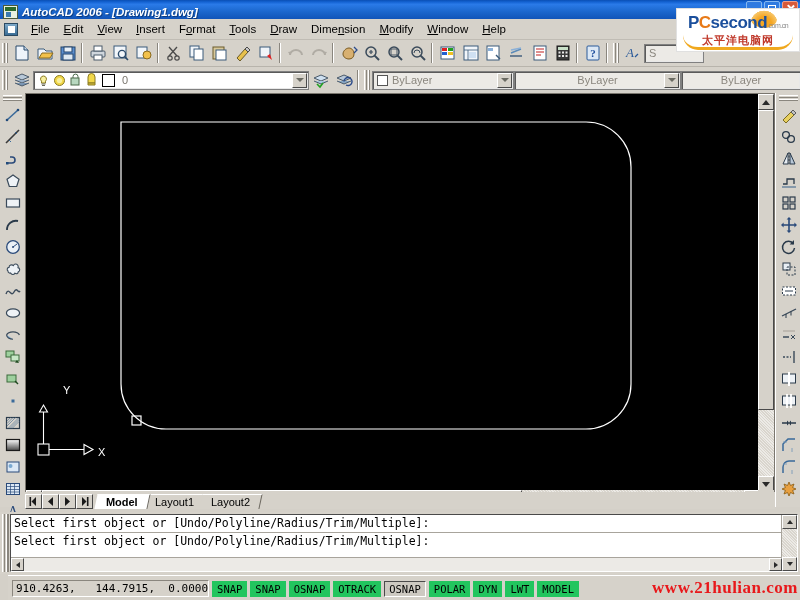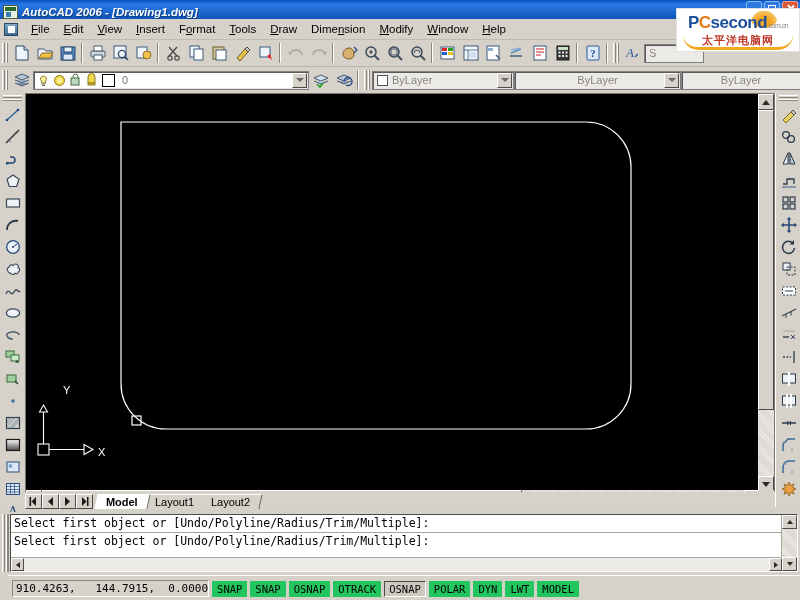--- a/index.html
+++ b/index.html
@@ -920,14 +920,15 @@
 
   <div class="wm-pconline">
     <div class="wm-sun"></div>
     <div class="wm-pc-top">
       P<span class="c">C</span><span>second</span><span class="dom">.com.cn</span>
     </div>
     <div class="wm-pc-bot">太平洋电脑网</div>
     <div class="wm-arc"></div>
   </div>
 
+  <div class="wm-21hulian">www.21hulian.com</div>
 
 </div>
 
 </body></html>

